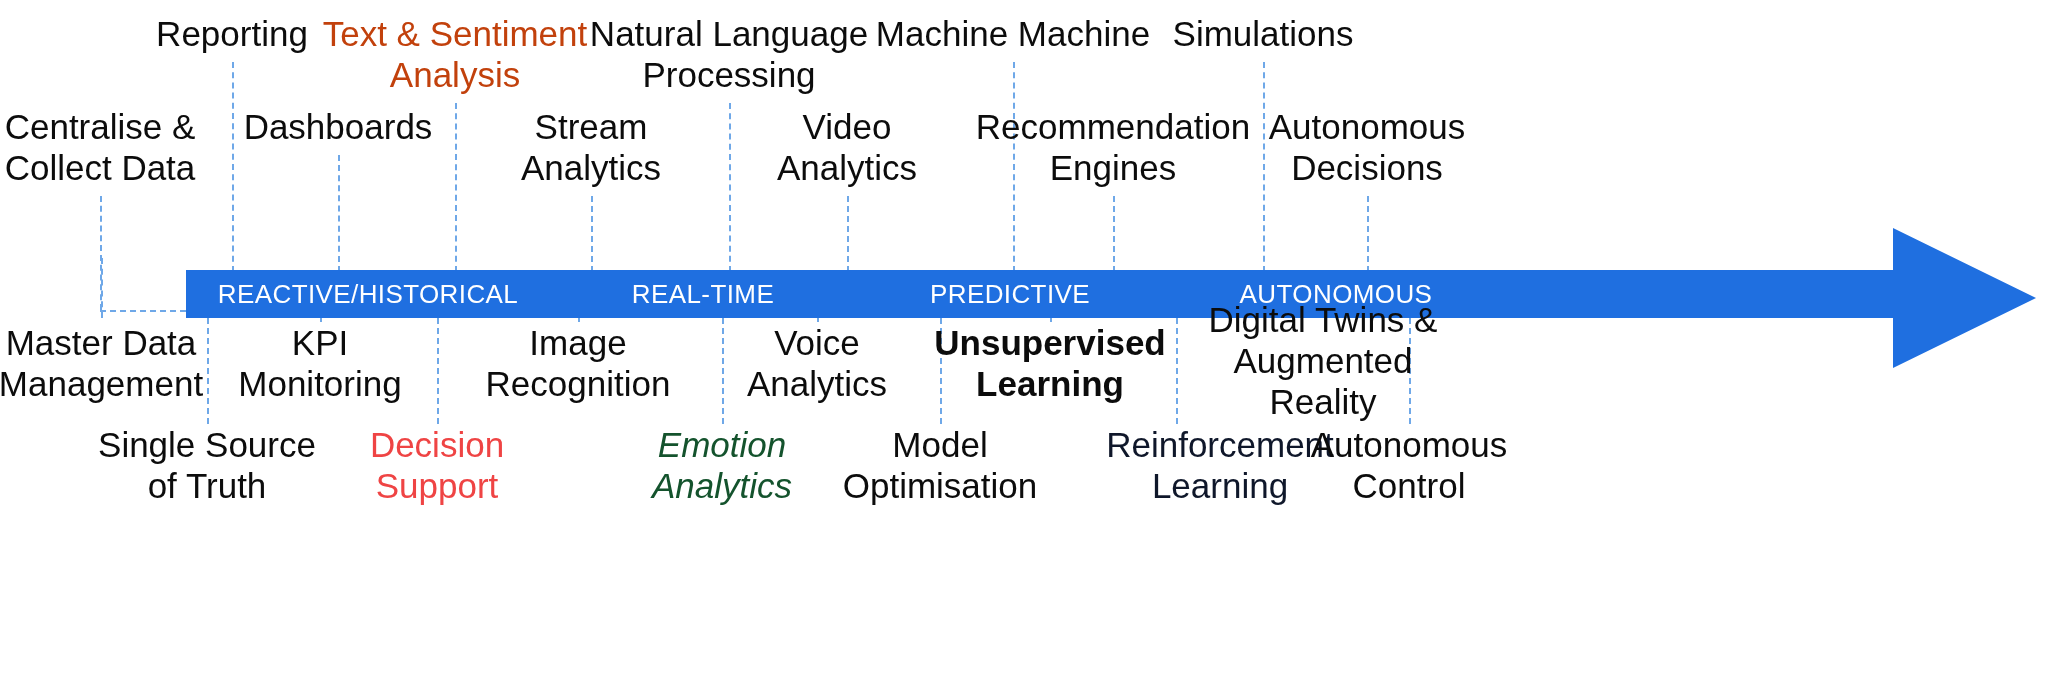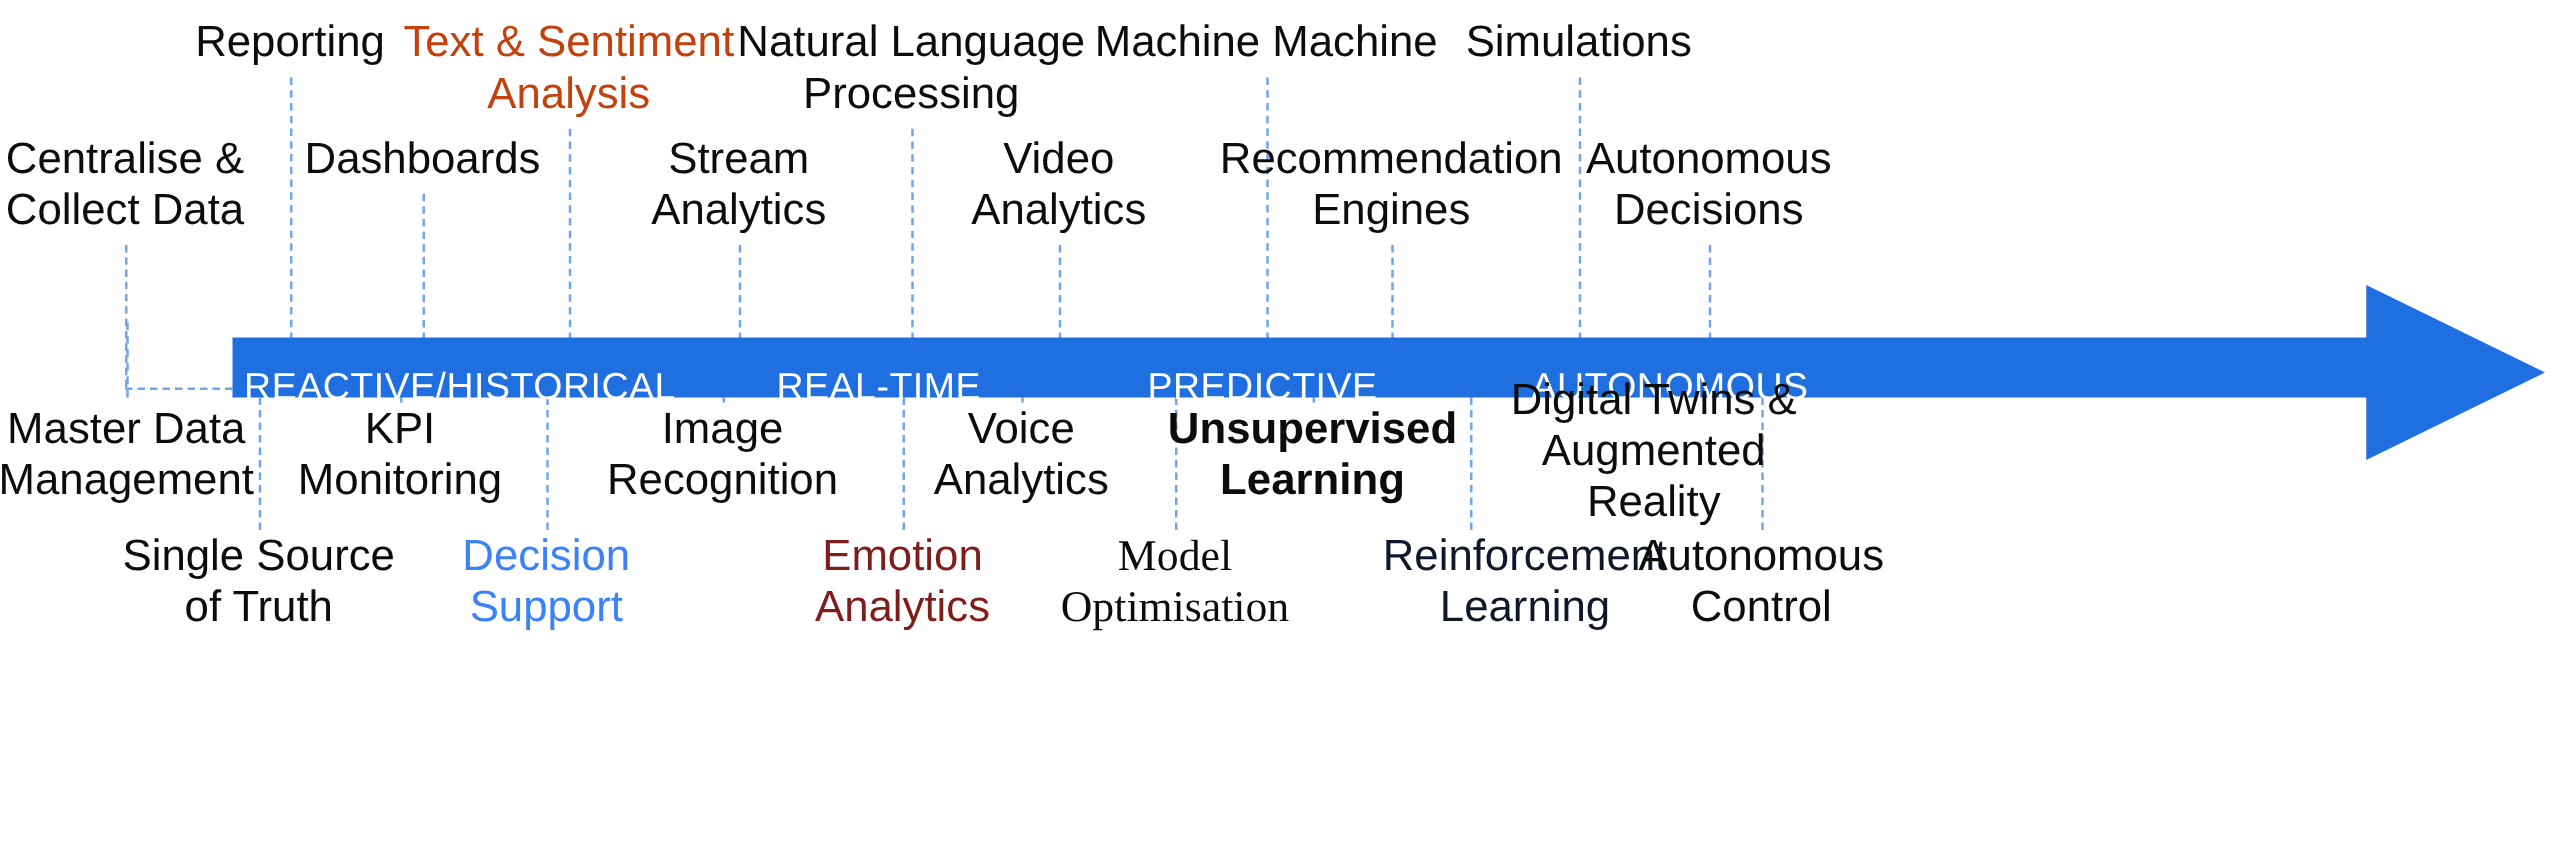--- a/index.html
+++ b/index.html
@@ -27,27 +27,26 @@
     height: 690px;
     pointer-events: none;
   }
 
   .stage-label {
     position: absolute;
     top: 272px;
     height: 44px;
     line-height: 44px;
     color: #ffffff;
-    font-size: 30px;
+    font-size: 26px;
     font-weight: 400;
     letter-spacing: 0.4px;
     text-align: center;
     white-space: nowrap;
     font-family: "Liberation Sans", sans-serif;
-    margin-top: 16px;
   }
 
   
   .label {
     position: absolute;
     color: #0c0c0c;
     font-size: 35px;
     line-height: 1.17;
     text-align: center;
     font-weight: 400;
@@ -131,29 +130,29 @@
 Decisions</div>
     </div>
 
   <div id="labels-below">
       <div class="label" style="left: -119px; top: 323px; width: 440px; color: rgb(12, 12, 12);">Master Data
 Management</div>
       <div class="label" style="left: -13px; top: 425px; width: 440px; color: rgb(12, 12, 12);">Single Source
 of Truth</div>
       <div class="label" style="left: 100px; top: 323px; width: 440px; color: rgb(12, 12, 12);">KPI
 Monitoring</div>
-      <div class="label" style="left: 217px; top: 425px; width: 440px; color: #3b82f6; text-align: center;">Decision
+      <div class="label" style="left: 217px; top: 425px; width: 440px; color: #ef4444; text-align: center;">Decision
 Support</div>
       <div class="label" style="left: 358px; top: 323px; width: 440px; color: rgb(12, 12, 12);">Image
 Recognition</div>
-      <div class="label" style="left: 502px; top: 425px; width: 440px; color: #7f1d1d;">Emotion
+      <div class="label" style="left: 502px; top: 425px; width: 440px; color: #14532d; font-style: italic;">Emotion
 Analytics</div>
       <div class="label" style="left: 597px; top: 323px; width: 440px; color: rgb(12, 12, 12);">Voice
 Analytics</div>
-      <div class="label" style="left: 720px; top: 425px; width: 440px; color: rgb(12, 12, 12); font-family: Liberation Serif, serif;">Model
+      <div class="label" style="left: 720px; top: 425px; width: 440px; color: rgb(12, 12, 12);">Model
 Optimisation</div>
       <div class="label" style="left: 830px; top: 323px; width: 440px; color: rgb(12, 12, 12); font-weight: bold;">Unsupervised
 Learning</div>
       <div class="label" style="left: 1000px; top: 425px; width: 440px; color: #0f172a;">Reinforcement
 Learning</div>
       <div class="label" style="left: 1103px; top: 300px; width: 440px; color: rgb(12, 12, 12);">Digital Twins &amp;
 Augmented
 Reality</div>
       <div class="label" style="left: 1189px; top: 425px; width: 440px; color: rgb(12, 12, 12);">Autonomous
 Control</div>

